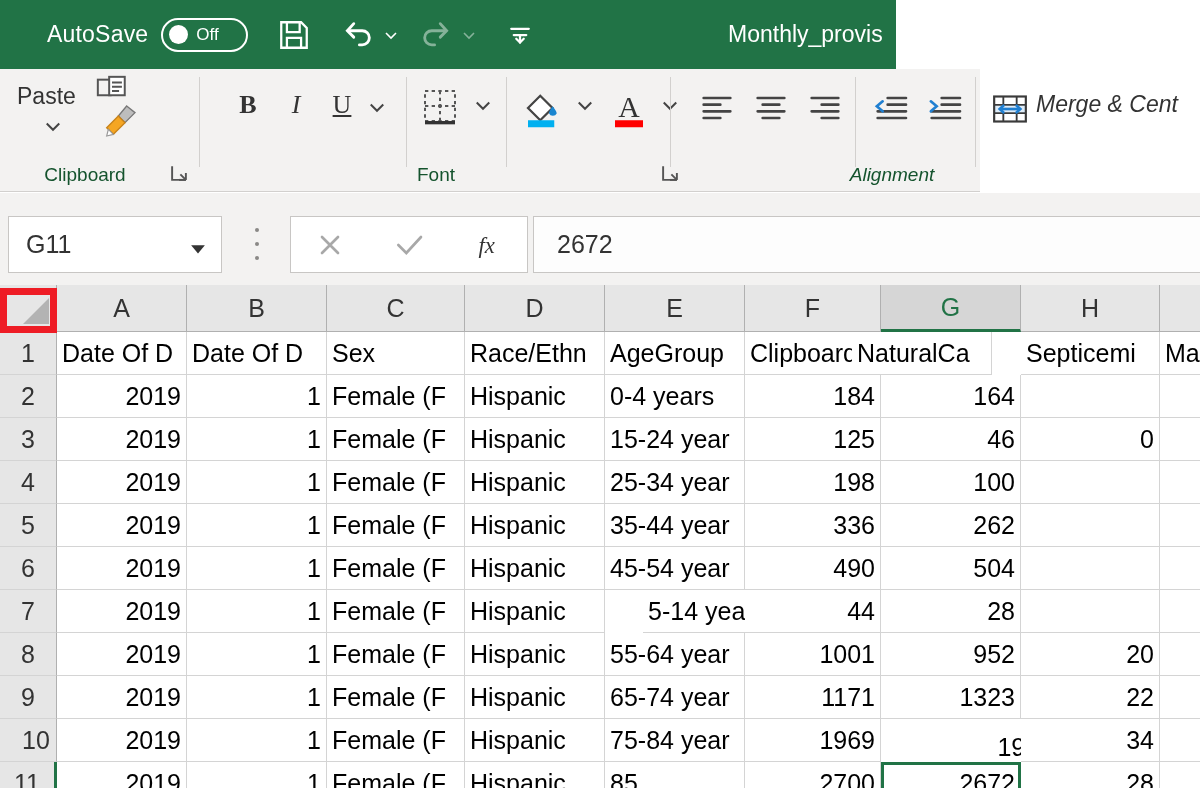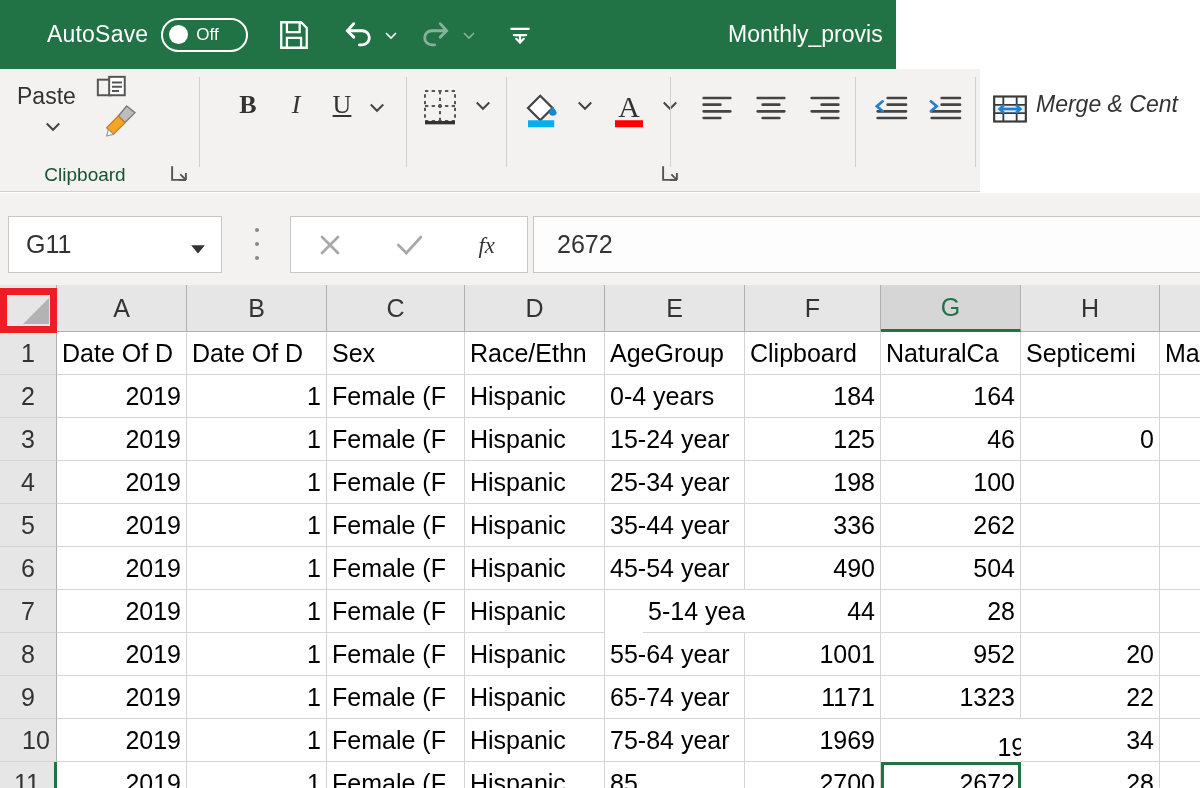--- a/index.html
+++ b/index.html
@@ -310,20 +310,21 @@
         <text x="12" y="17" font-size="17" text-anchor="middle" fill="#333" font-family="Liberation Serif, serif">A</text>
         <rect x="4" y="19" width="16" height="4" fill="#ff0000"></rect>
       </svg>
     </span>
     <span class="fbtn" style="left:455px; top:22px; width:28px; height:28px;">
       <svg width="20" height="20" viewBox="0 0 16 16" fill="none" stroke="#444" stroke-width="1.6">
           <path d="M3 6l5 5 5-5"></path>
         </svg>
     </span>
 
+    <span class="grp-label font-label">Font</span>
     <span class="dlg-launcher" style="left:458px;">
       <svg width="22" height="22" viewBox="0 0 16 16" fill="none" stroke="#555" stroke-width="1.4">
         <path d="M3 3v10h10"></path>
           <path d="M13 13V8"></path>
           <path d="M8 13h5"></path>
           <path d="M13 13l-4-4"></path>
       </svg>
     </span>
     <span class="grp-sep" style="left:469px;"></span>
   </div>
@@ -364,20 +365,21 @@
         <rect x="2.5" y="4.5" width="19" height="15" fill="#ffffff" stroke="#3a3a3a" stroke-width="1.3"></rect>
         <path d="M2.5 9.5h19M2.5 14.5h19" stroke="#3a3a3a" stroke-width="1.1"></path>
         <path d="M8 4.5v5M16 4.5v5M8 14.5v5M16 14.5v5" stroke="#3a3a3a" stroke-width="1.1"></path>
         <rect x="3" y="10" width="18" height="4" fill="#1f7fd1" opacity="0.15"></rect>
         <path d="M6 12h12" stroke="#1f7fd1" stroke-width="1.6"></path>
         <path d="M8 10l-2.2 2L8 14M16 10l2.2 2L16 14" stroke="#1f7fd1" stroke-width="1.6" stroke-linecap="round"></path>
       </svg>
     </span>
     <span class="merge-text" style="left:364px;">Merge &amp; Cent</span>
 
+    <span class="grp-label align-label" style="width:440px;">Alignment</span>
   </div>
 </div>
 
 <div class="fbar-row"></div>
 
 <div class="namebox">
   <span class="namebox-text">G11</span>
   <span class="namebox-caret">
     <svg width="22" height="22" viewBox="0 0 16 16">
         <path d="M3 6h10l-5 6z" fill="#333"></path>
@@ -441,21 +443,21 @@
       <div class="rowhead" style="top: 434px; padding-left: 16px;">10</div>
       <div class="rowhead active" style="top: 477px;">11</div>
     </div>
   <div id="cells">
       <div class="cell txt" style="left: 57px; width: 130px; top: 47px;">Date Of D</div>
       <div class="cell txt" style="left: 187px; width: 140px; top: 47px;">Date Of D</div>
       <div class="cell txt" style="left: 327px; width: 138px; top: 47px;">Sex</div>
       <div class="cell txt" style="left: 465px; width: 140px; top: 47px;">Race/Ethn</div>
       <div class="cell txt" style="left: 605px; width: 140px; top: 47px;">AgeGroup</div>
       <div class="cell txt" style="left: 745px; width: 136px; top: 47px;">Clipboard</div>
-      <div class="cell txt" style="left: 881px; width: 140px; top: 47px;">NaturalCa</div>
+      <div class="cell txt" style="left: 852px; width: 140px; top: 47px;">NaturalCa</div>
       <div class="cell txt" style="left: 1021px; width: 139px; top: 47px;">Septicemi</div>
       <div class="cell txt" style="left: 1160px; width: 140px; top: 47px;">Ma</div>
       <div class="cell num" style="left: 57px; width: 130px; top: 90px;">2019</div>
       <div class="cell num" style="left: 187px; width: 140px; top: 90px;">1</div>
       <div class="cell txt" style="left: 327px; width: 138px; top: 90px;">Female (F</div>
       <div class="cell txt" style="left: 465px; width: 140px; top: 90px;">Hispanic</div>
       <div class="cell txt" style="left: 605px; width: 140px; top: 90px;">0-4 years</div>
       <div class="cell num" style="left: 745px; width: 136px; top: 90px;">184</div>
       <div class="cell num" style="left: 881px; width: 140px; top: 90px;">164</div>
       <div class="cell num" style="left: 1021px; width: 139px; top: 90px;"></div>

